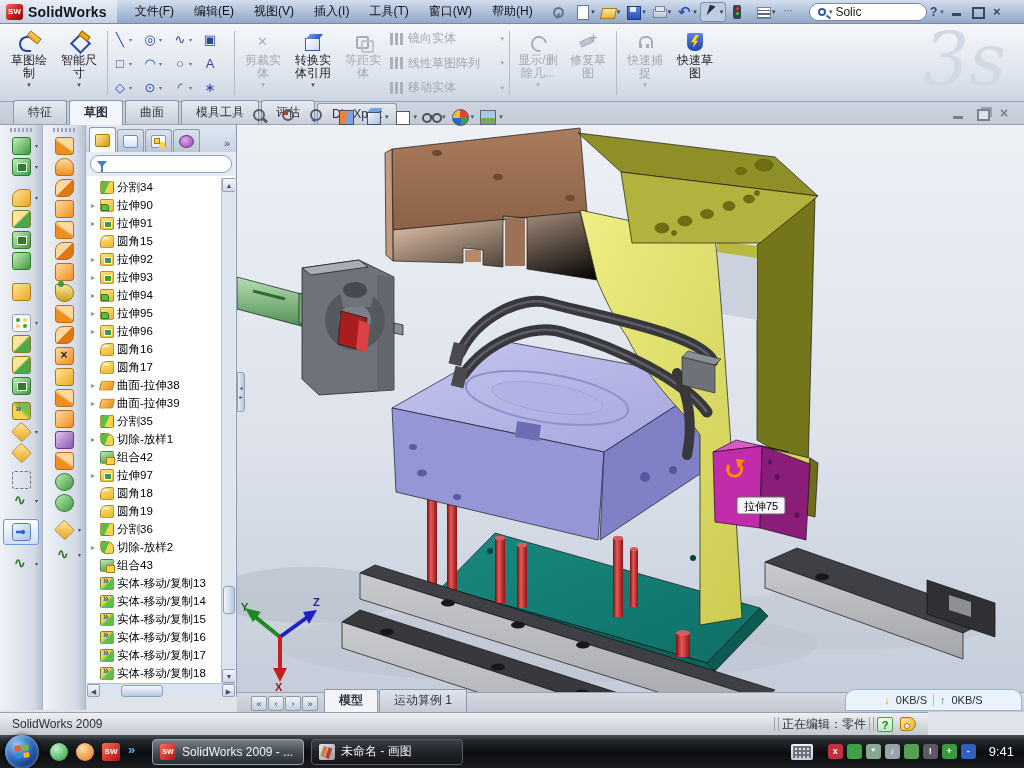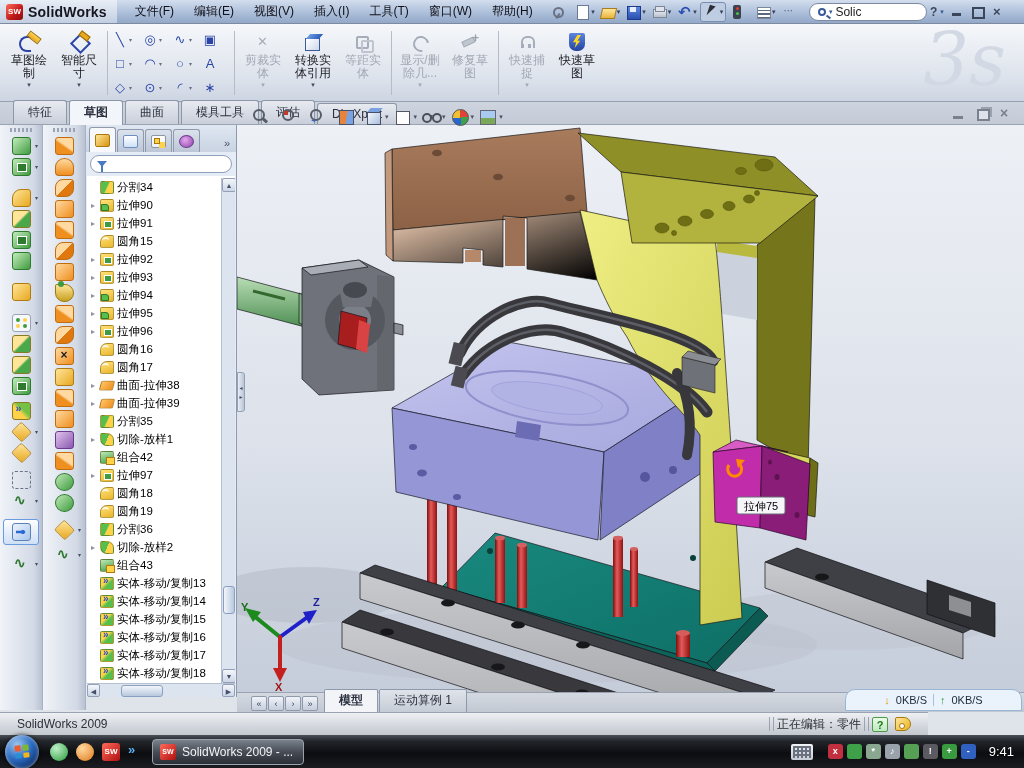--- a/index.html
+++ b/index.html
@@ -216,21 +216,21 @@
   .mtnav{display:flex;gap:1px;margin:0 6px 1px 14px}
   .mtn{width:16px;height:15px;background:linear-gradient(#f0f3f8,#c6cedc);border:1px solid #8e99ab;border-radius:2px;
     font-size:9px;line-height:14px;text-align:center;color:#3c465a}
   .mtab{padding:2px 14px 3px;border:1px solid #8e99ab;border-bottom:none;background:linear-gradient(#dfe3ea,#c6ccd6);margin-right:1px;border-radius:2px 2px 0 0;color:#2c3240}
   .mtab.active{background:#f2f4f8;font-weight:bold}
   .netov{position:absolute;left:845px;top:689px;width:177px;height:22px;background:#eaf2fb;border:1px solid #9ab6d6;border-radius:10px 10px 0 0;
     display:flex;align-items:center;justify-content:center;gap:6px;font-size:11px;color:#1a2a3a;z-index:8}
   .netov .dn{color:#e0a010;font-weight:bold}
   .netov .up{color:#2a9a3a;font-weight:bold}
   .netov .ndiv{width:1px;height:12px;background:#a8c0da}
-  .statusbar{position:absolute;left:0;top:712px;width:928px;height:23px;background:linear-gradient(#eef0f3,#d3d7dd 60%,#c3c8d0);border-top:1px solid #9aa3b2;display:flex;align-items:center;padding:0 17px;color:#2a2f38}
+  .statusbar{position:absolute;left:0;top:712px;width:928px;height:23px;background:linear-gradient(#eef0f3,#d3d7dd 60%,#c3c8d0);border-top:1px solid #9aa3b2;display:flex;align-items:center;padding:0 12px;color:#2a2f38}
   .st-right{margin-left:auto;display:flex;align-items:center;gap:3px}
   .st-sep{width:1px;height:14px;background:#9aa3b2}
   .st-help{width:16px;height:15px;background:linear-gradient(#eafbe8,#bfe8c0);border:1px solid #4a9a4a;color:#1a7a1a;font-weight:bold;text-align:center;line-height:14px;font-size:11px;border-radius:2px}
   .st-tag{width:16px;height:14px;background:linear-gradient(135deg,#ffe59a,#e8b41f);border:1px solid #a8780a;border-radius:2px 7px 7px 2px;position:relative}
   .st-tag::after{content:"";position:absolute;left:3px;top:5px;width:4px;height:4px;border-radius:50%;background:#fff;border:1px solid #a8780a}
 
   
   .taskbar{position:absolute;left:0;top:735px;width:1024px;height:33px;
     background:linear-gradient(#4b5158 0%,#23262b 18%,#0c0d10 55%,#1a1c20 100%);display:flex;align-items:center}
   .orb{width:34px;height:34px;border-radius:50%;margin:0 5px;flex:none;position:relative;
@@ -437,20 +437,38 @@
           <span class="rcaret">▾</span>
       </div>
       <div class="rbtn disabled">
         <span class="ric">
             <span class="gi gi-offset"></span>
           </span>
         <span class="rlabel">等距实
 体</span>
       </div>
     </div>
+    <div class="rstack">
+
+    <div class="stkrow disabled">
+        <span class="stk-ic"></span>
+        <span class="stk-label">镜向实体</span>
+        <span class="stk-caret">▾</span>
+      </div>
+        <div class="stkrow disabled">
+        <span class="stk-ic"></span>
+        <span class="stk-label">线性草图阵列</span>
+        <span class="stk-caret">▾</span>
+      </div>
+        <div class="stkrow disabled">
+        <span class="stk-ic"></span>
+        <span class="stk-label">移动实体</span>
+        <span class="stk-caret">▾</span>
+      </div>
+      </div>
     <div class="rsep"></div>
     <div class="rgroup">
       <div class="rbtn disabled">
         <span class="ric">
             <span class="gi gi-display"></span>
           </span>
         <span class="rlabel">显示/删
 除几...</span>
           <span class="rcaret">▾</span>
       </div>
@@ -1141,20 +1159,24 @@
         <span class="qlic ql-media"><span></span></span>
         <span class="qlic ql-sw"><span>SW</span></span>
         <span class="qlic ql-more"><span>»</span></span>
       </div>
     <div style="display:flex">
 
     <div class="task active">
         <span class="ticon tic-sw"><span>SW</span></span>
         <span class="tasklabel">SolidWorks 2009 - ...</span>
       </div>
+        <div class="task">
+        <span class="ticon tic-paint"><span></span></span>
+        <span class="tasklabel">未命名 - 画图</span>
+      </div>
       </div>
     <div class="tray">
       <span class="kbd"></span>
       <div style="display:flex;gap:4px">
 
       <span class="trico" style="background: rgb(194, 48, 64);"><span>x</span></span>
           <span class="trico" style="background: rgb(63, 160, 74);"><span></span></span>
           <span class="trico" style="background: rgb(138, 168, 144);"><span>*</span></span>
           <span class="trico" style="background: rgb(154, 162, 172);"><span>♪</span></span>
           <span class="trico" style="background: rgb(85, 160, 85);"><span></span></span>

